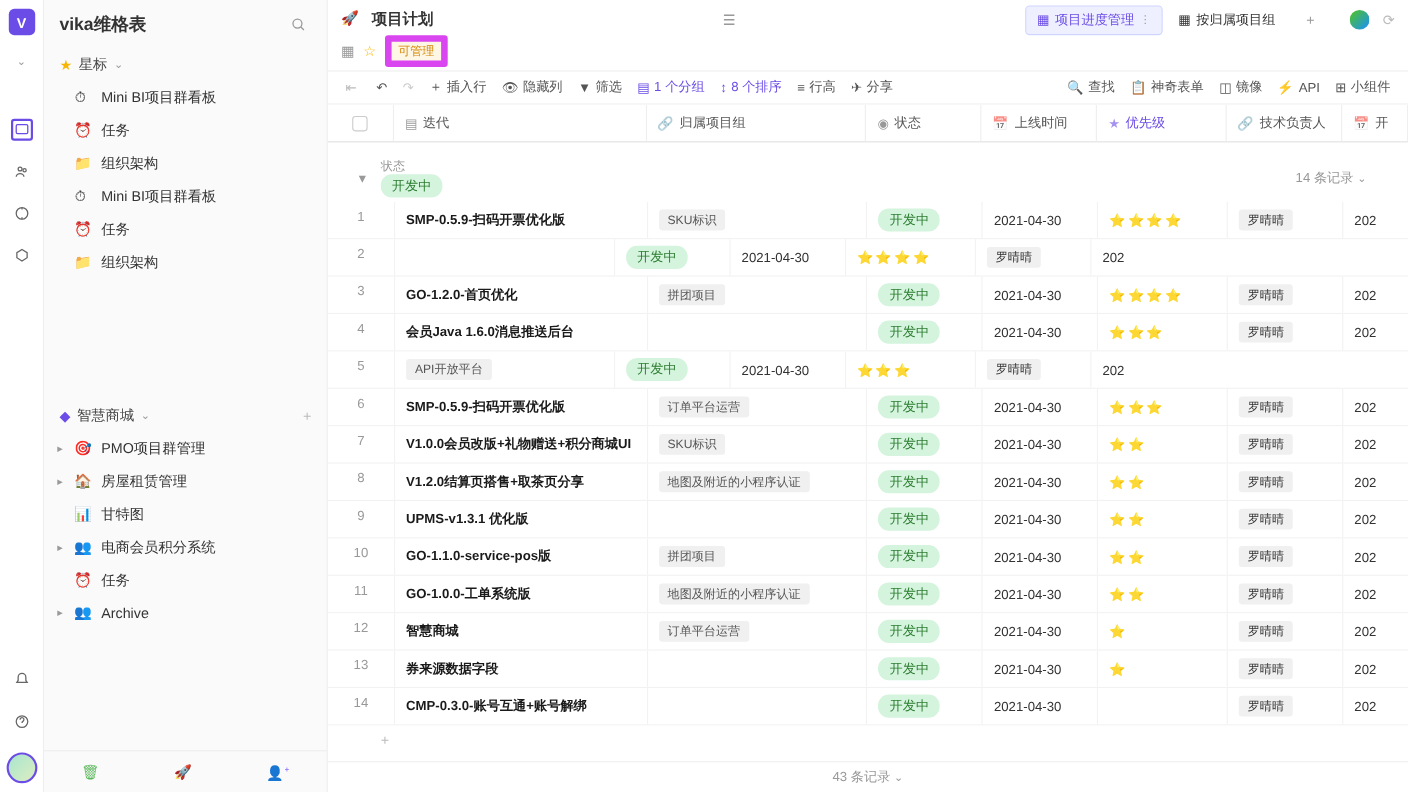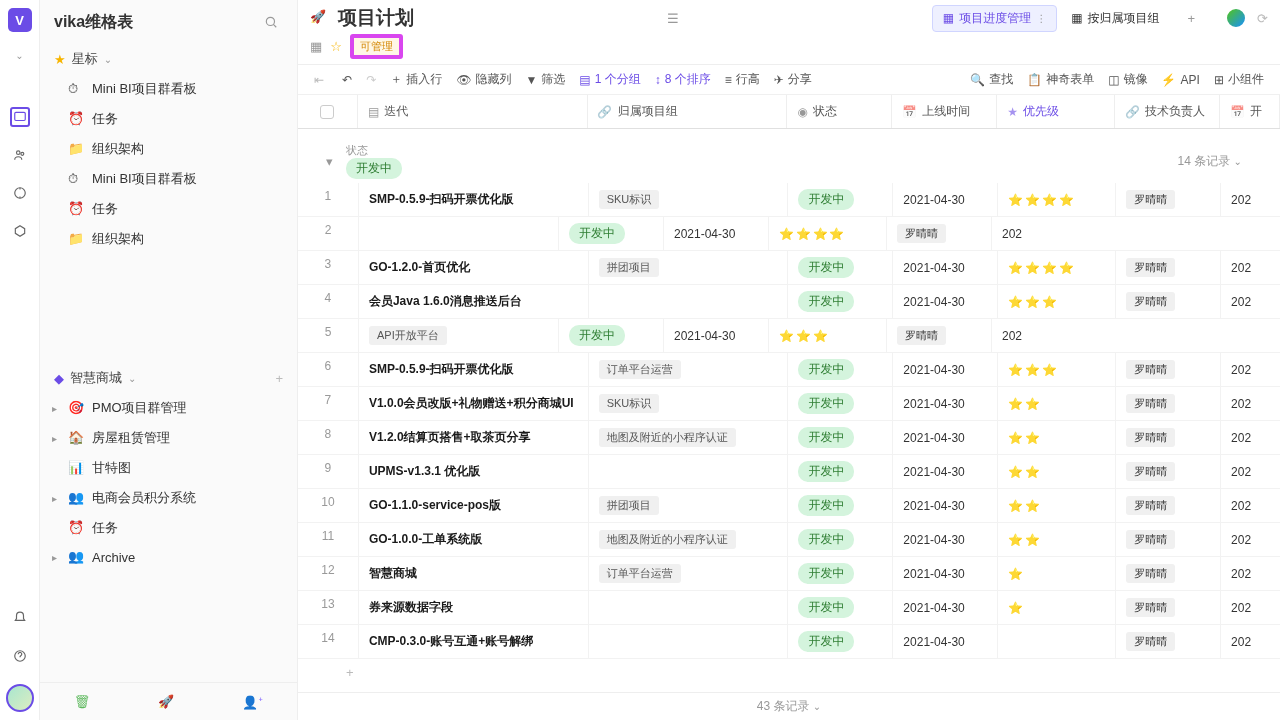--- a/index.html
+++ b/index.html
@@ -19,23 +19,23 @@
 .sb-star{color:#f7b500}
 .sb-tree{flex:1;overflow-y:auto}
 .tree-item{display:flex;align-items:center;padding:6px 8px 6px 28px;gap:8px;cursor:pointer;color:#333}
 .tree-item.expandable::before{content:"▸";position:absolute;margin-left:-16px;color:#999;font-size:10px}
 .tree-ic{width:16px;height:16px;display:inline-block}
 .sb-footer{height:38px;border-top:1px solid #eee;display:flex;align-items:center;justify-content:space-around}
 .sb-footer-ic{color:#999;cursor:pointer}
 .main{flex:1;display:flex;flex-direction:column;overflow:hidden}
 .top{border-bottom:1px solid #eee;padding:4px 12px}
 .top-row1{display:flex;align-items:center;gap:10px;height:28px}
-.top-title{font-weight:600;font-size:19px}
+.top-title{font-weight:600;font-size:14px}
 .top-row2{display:flex;align-items:center;gap:8px;height:28px}
-.top-tag{background:#fff7e6;color:#d48806;border:4px solid #d946ef;border-radius:3px;padding:1px 6px;font-size:11px}
+.top-tag{background:#fff7e6;color:#d48806;border:6px solid #d946ef;border-radius:3px;padding:1px 6px;font-size:11px}
 .tab-strip{display:flex;align-items:center;gap:4px;margin-left:auto}
 .tab{display:flex;align-items:center;gap:5px;padding:4px 10px;border-radius:4px;cursor:pointer;font-size:12px}
 .tab.active{background:#eef0ff;color:#6b4ce6;border:1px solid #d0d5ff}
 .tab-add{padding:4px 8px;color:#999;cursor:pointer}
 .toolbar{display:flex;align-items:center;gap:14px;padding:6px 16px;border-bottom:1px solid #f0f0f0;font-size:12px;color:#555}
 .tb-btn{display:flex;align-items:center;gap:4px;cursor:pointer}
 .tb-btn.purple{color:#6b4ce6}
 .tb-right{margin-left:auto;display:flex;gap:14px}
 .grid-wrap{flex:1;overflow:auto;position:relative}
 .grid-hdr{display:flex;border-bottom:1px solid #e0e0e0;background:#fff;position:sticky;top:0;z-index:2}

